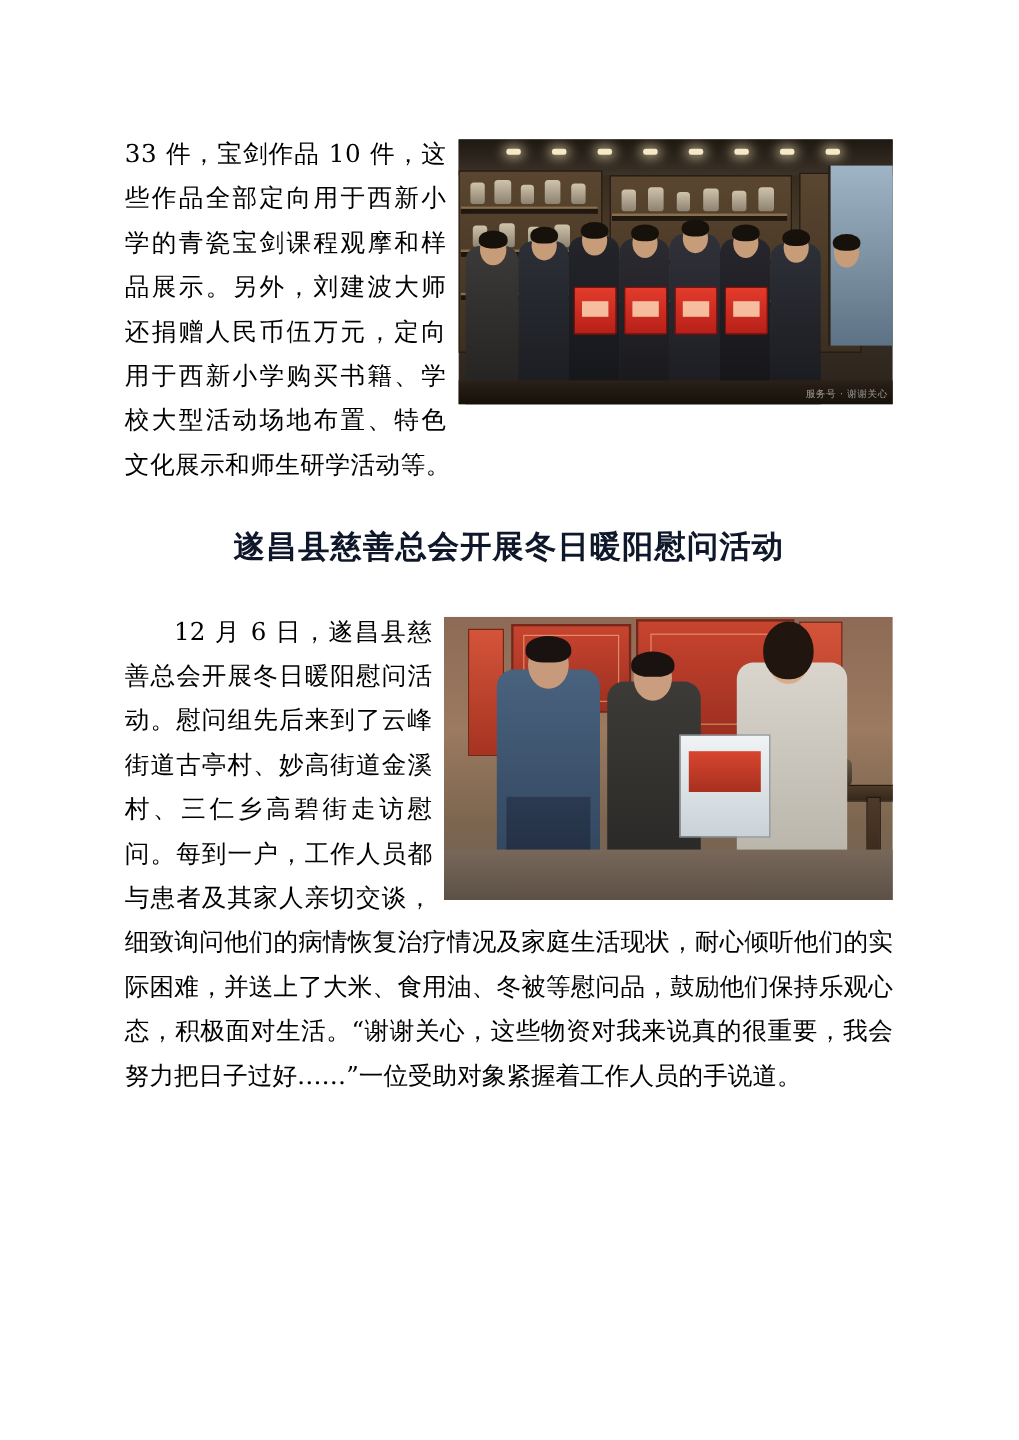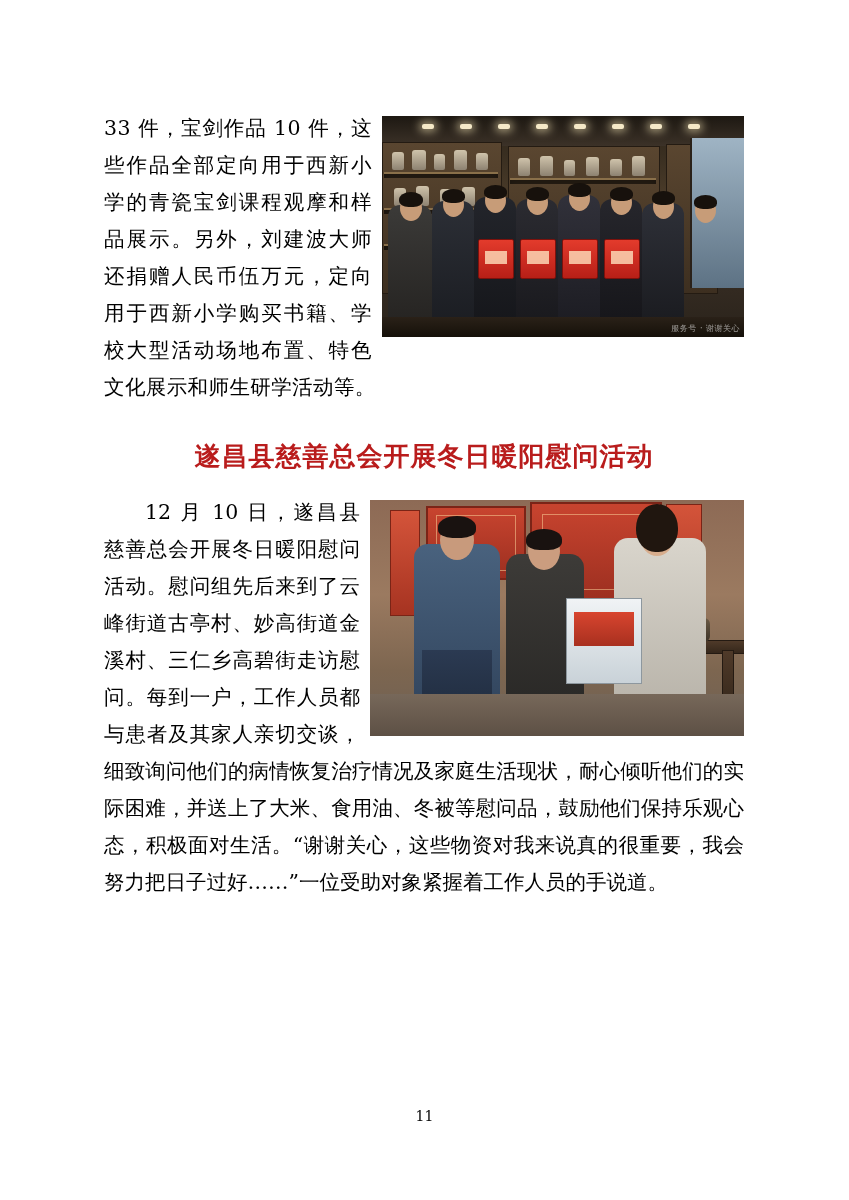--- a/index.html
+++ b/index.html
@@ -59,23 +59,23 @@
     margin-left: 150px;
   }
 
   
   .heading {
     text-align: center;
     font-family: "DejaVu Sans", "Liberation Sans", sans-serif;
     font-weight: bold;
     font-size: 26px;
     line-height: 40px;
-    margin: 30px 0 18px 0;
+    margin: 30px 0 32px 0;
     letter-spacing: 1px;
-    color: #b91c1c;
+    color: #0f172a;
   }
 
   
   .photo2 {
     float: right;
     width: 374px;
     height: 236px;
     margin: 6px 0 4px 10px;
     position: relative;
     overflow: hidden;
@@ -340,20 +340,19 @@
 
         <div class="p2-person" style="left:244px;width:92px;height:198px;background:linear-gradient(180deg,#d9d5cc,#b3aea4);"></div>
         <div class="p2-head" style="position:absolute;left:270px;bottom:180px;width:34px;height:40px;border-radius:50%;background:#d7ad8d;"></div>
         <div class="p2-hair" style="position:absolute;left:266px;bottom:184px;width:42px;height:48px;border-radius:50% 50% 46% 46%;background:#20160f;"></div>
 
         <div class="p2-box" style="left:196px;bottom:52px;width:74px;height:84px;"></div>
 
         <div class="p2-floor"></div>
       </div>
 
-      <p class="para indent">12 月 10 日，遂昌县慈善总会开展冬日暖阳慰问活动。慰问组先后来到了云峰街道古亭村、妙高街道金溪村、三仁乡高碧街走访慰问。每到一户，工作人员都与患者及其家人亲切交谈，细致询问他们的病情恢复治疗情况及家庭生活现状，耐心倾听他们的实际困难，并送上了大米、食用油、冬被等慰问品，鼓励他们保持乐观心态，积极面对生活。“谢谢关心，这些物资对我来说真的很重要，我会努力把日子过好……”一位受助对象紧握着工作人员的手说道。</p>
+      <p class="para indent">12 月 6 日，遂昌县慈善总会开展冬日暖阳慰问活动。慰问组先后来到了云峰街道古亭村、妙高街道金溪村、三仁乡高碧街走访慰问。每到一户，工作人员都与患者及其家人亲切交谈，细致询问他们的病情恢复治疗情况及家庭生活现状，耐心倾听他们的实际困难，并送上了大米、食用油、冬被等慰问品，鼓励他们保持乐观心态，积极面对生活。“谢谢关心，这些物资对我来说真的很重要，我会努力把日子过好……”一位受助对象紧握着工作人员的手说道。</p>
 
     </div>
 
   </div>
 
-  <div class="page-number">11</div>
 </div>
 
 </body></html>

